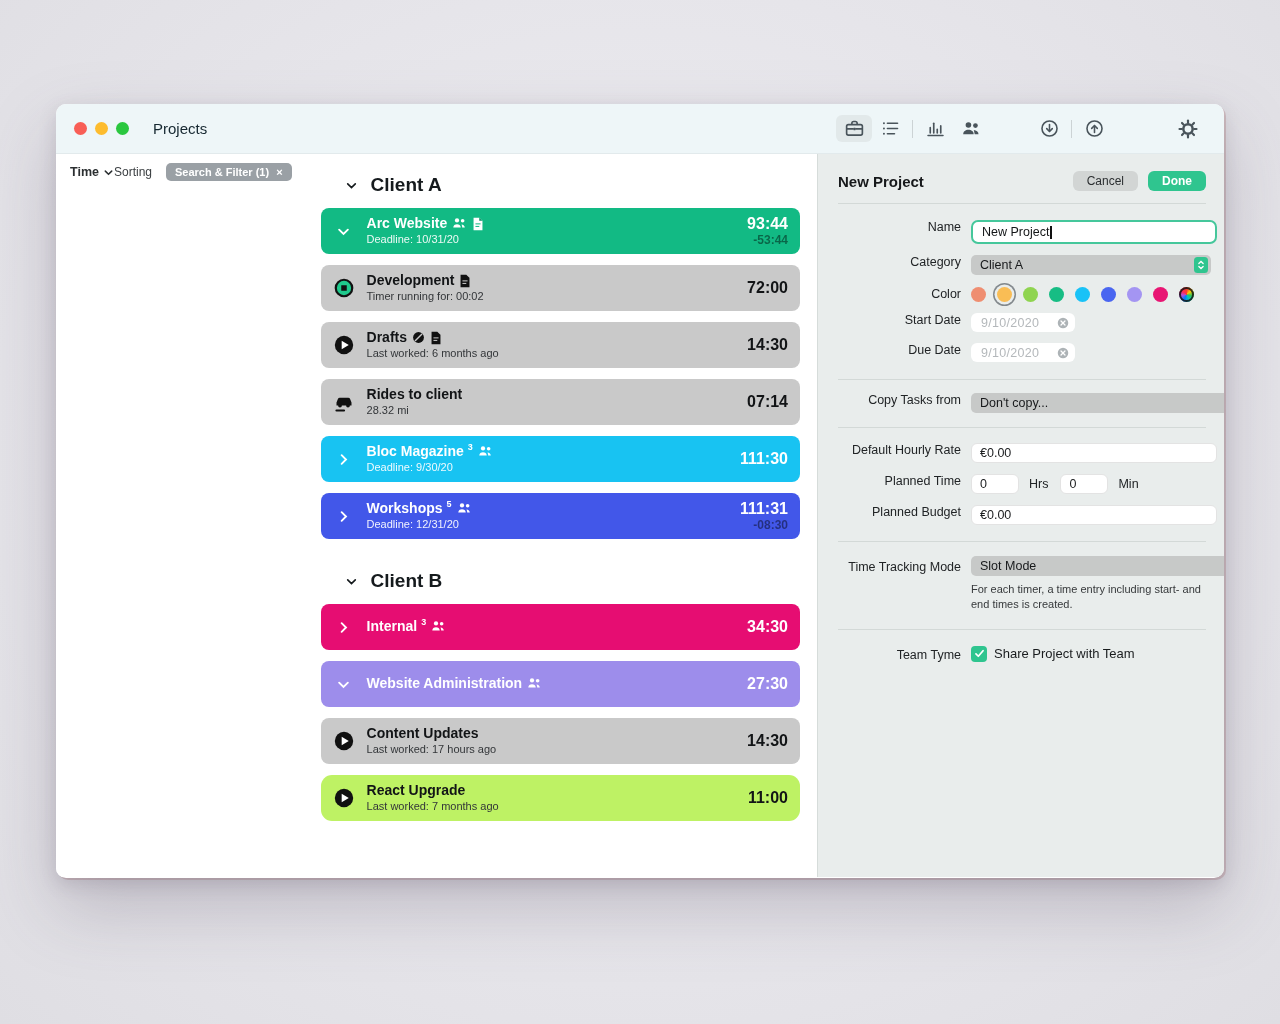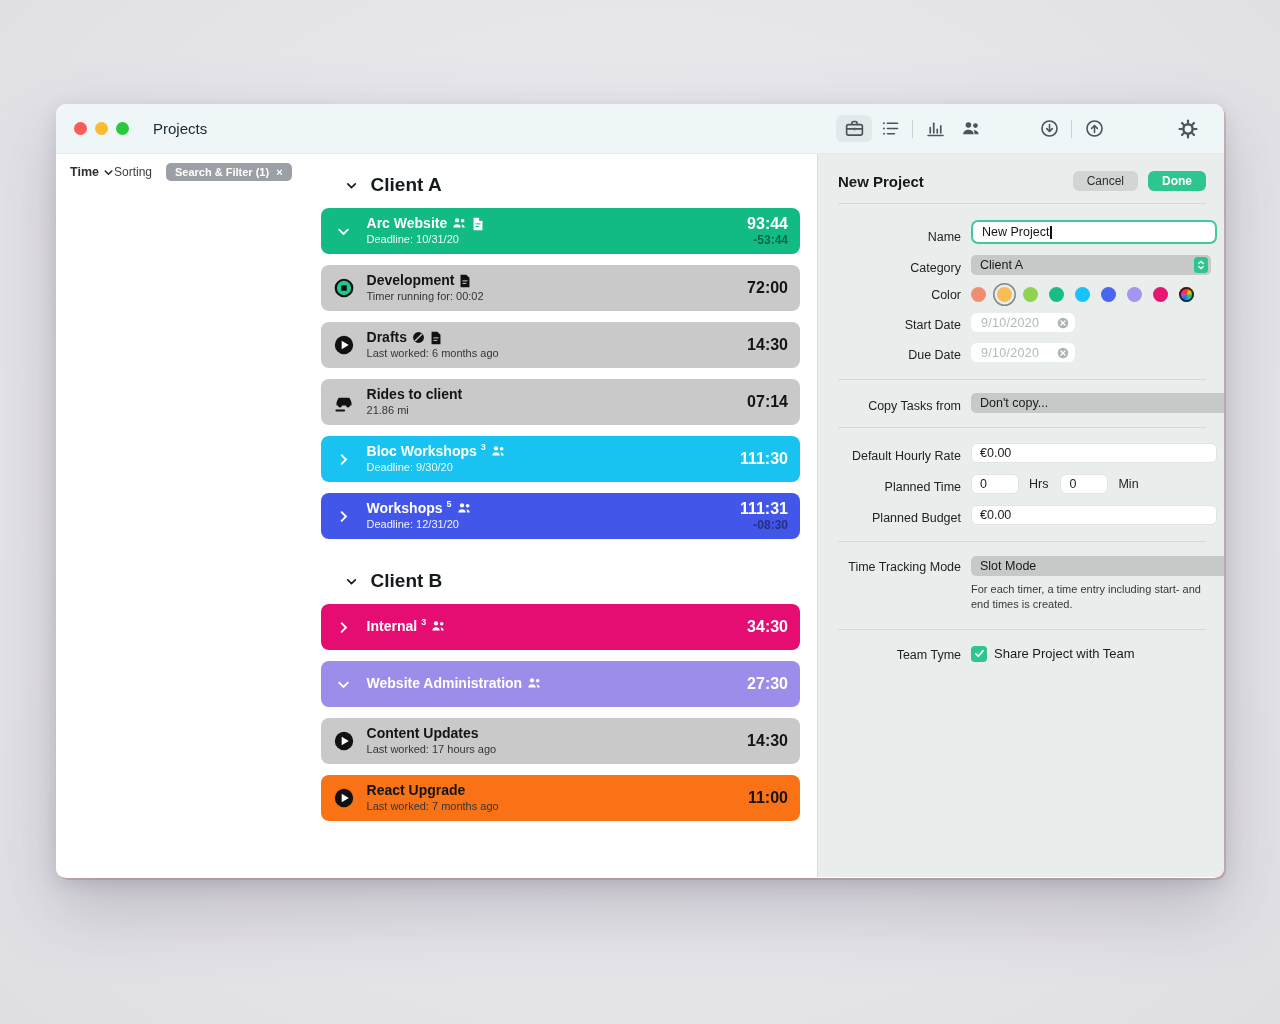--- a/index.html
+++ b/index.html
@@ -59,21 +59,21 @@
   .ticon { display:inline-flex; }
   
   .dp-inner { padding:17px 18px 0 20px; }
   .dp-head { display:flex; align-items:center; }
   .dp-title { font-size:15px; font-weight:bold; color:#17191b; }
   .dp-btns { margin-left:auto; display:flex; gap:10px; }
   .btn { font-size:12px; border-radius:6px; padding:3px 14px; border:none; cursor:pointer; }
   .btn-cancel { background:#d2d5d4; color:#2b2e30; }
   .btn-done { background:#2fc58f; color:#fff; font-weight:600; }
   .dp-divider { height:1px; background:#d3d9d7; margin:12px 0 0 0; }
-  .frow { display:flex; align-items:flex-end; margin-top:11px; }
+  .frow { display:flex; align-items:flex-start; margin-top:11px; }
   .flabel { width:133px; text-align:right; font-size:12.5px; color:#212426; flex:none; padding-right:10px; }
   .fctrl { flex:1; display:flex; align-items:center; }
   .input { background:#fff; border:1px solid #e3e3e3; border-radius:6px; height:20px; font-size:12.5px; color:#1a1c1e; display:flex; align-items:center; padding:0 8px; }
   .input.full { width:246px; }
   .name-input { width:246px; height:24px; border:2px solid #45c79b; border-radius:7px; background:#fff; display:flex; align-items:center; padding:0 9px; font-size:12.5px; color:#131517; }
   .caret { display:inline-block; width:1.5px; height:13px; background:#111; margin-left:1px; }
   .select { background:#c7c9c8; border-radius:5px; height:20px; display:flex; align-items:center; padding:0 3px 0 9px; font-size:12.5px; color:#17191b; position:relative; }
   .select.w240 { width:240px; }
   .select.w246 { width:273px; }
   .sel-text { flex:1; }
@@ -327,39 +327,39 @@
             <svg width="24" height="24" viewBox="0 0 24 24" fill="#111">
                   <path d="M4.5 12.5l1.4-3.4a2 2 0 0 1 1.9-1.3h8.4a2 2 0 0 1 1.9 1.3l1.4 3.4v3h-1.6a1.9 1.9 0 0 1-3.8 0H9.9a1.9 1.9 0 0 1-3.8 0H4.5z"></path>
                   <line x1="4.5" y1="20.5" x2="12" y2="20.5" stroke="#111" stroke-width="2.2" stroke-linecap="round"></line>
                 </svg>
               </span>
             </span>
           <div class="row-main">
             <div class="row-title">
                 <span>Rides to client</span>
               </div>
-            <div class="row-sub">21.86 mi</div>
+            <div class="row-sub">28.32 mi</div>
           </div>
           <div class="row-times">
             <div class="row-time">07:14</div>
 
           </div>
         </div>
 
         <div class="row light" style="background: rgb(24, 195, 242);">
           <span class="row-left">
               <span class="ticon">
             <svg width="15" height="15" viewBox="0 0 24 24" fill="none" stroke="#fff" stroke-width="3" stroke-linecap="round">
                   <polyline points="9,5 16,12 9,19"></polyline>
                 </svg>
               </span>
             </span>
           <div class="row-main">
             <div class="row-title">
-                <span>Bloc Workshops</span>
+                <span>Bloc Magazine</span>
                 <sup>3</sup>
               <span class="ticon">
                   <svg width="15" height="13" viewBox="0 0 24 20" fill="#fff">
                     <circle cx="8" cy="5" r="3.4"></circle>
                     <path d="M2 16.5c0-3.4 2.7-5.3 6-5.3s6 1.9 6 5.3z"></path>
                     <circle cx="17" cy="5.6" r="2.9"></circle>
                     <path d="M15.2 11.4c3 .3 5.3 2 5.3 5.1h-4.2c0-2.1-.3-3.8-1.1-5.1z"></path>
                   </svg>
                 </span>
             </div>
@@ -480,21 +480,21 @@
                 <span>Content Updates</span>
               </div>
             <div class="row-sub">Last worked: 17 hours ago</div>
           </div>
           <div class="row-times">
             <div class="row-time">14:30</div>
 
           </div>
         </div>
 
-        <div class="row dark" style="background: #f97316;">
+        <div class="row dark" style="background: #bef264; border-radius: 11px;">
           <span class="row-left">
               <span class="ticon">
             <svg width="22" height="22" viewBox="0 0 24 24">
                   <circle cx="12" cy="12" r="10" fill="#111"></circle>
                   <polygon points="9.5,7.3 17.2,12 9.5,16.7" fill="#fff"></polygon>
                 </svg>
               </span>
             </span>
           <div class="row-main">
             <div class="row-title">

